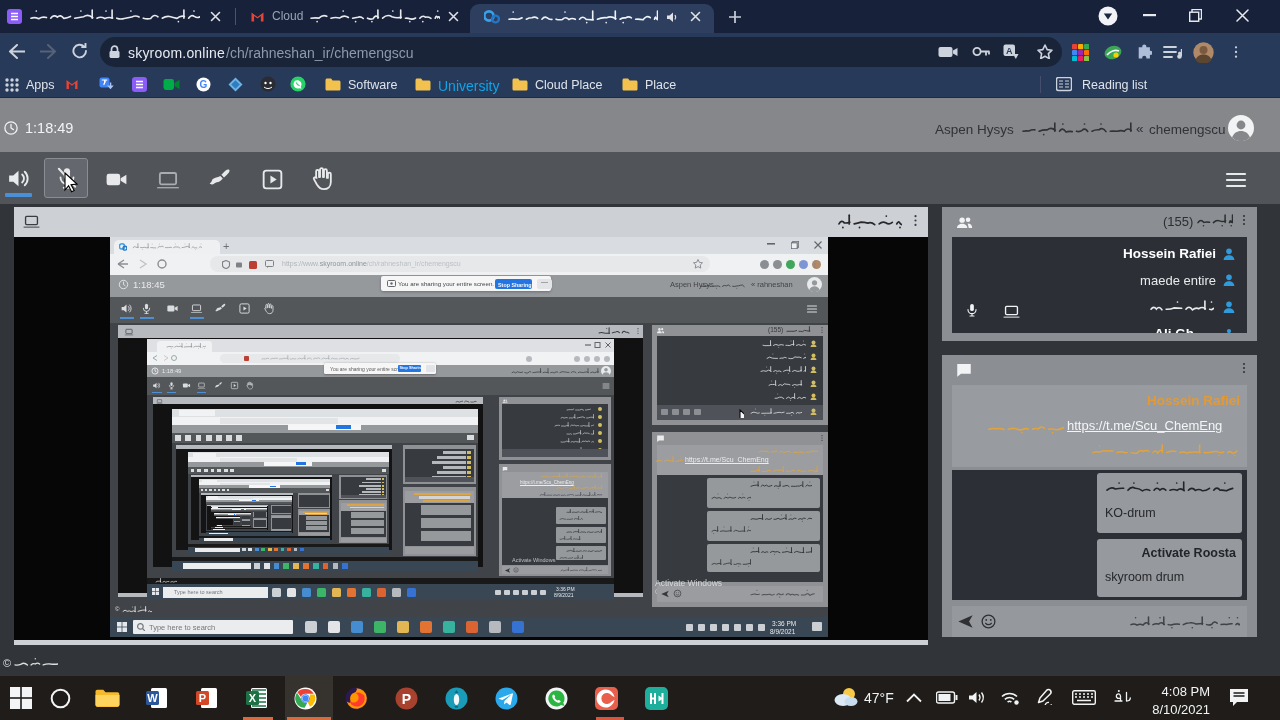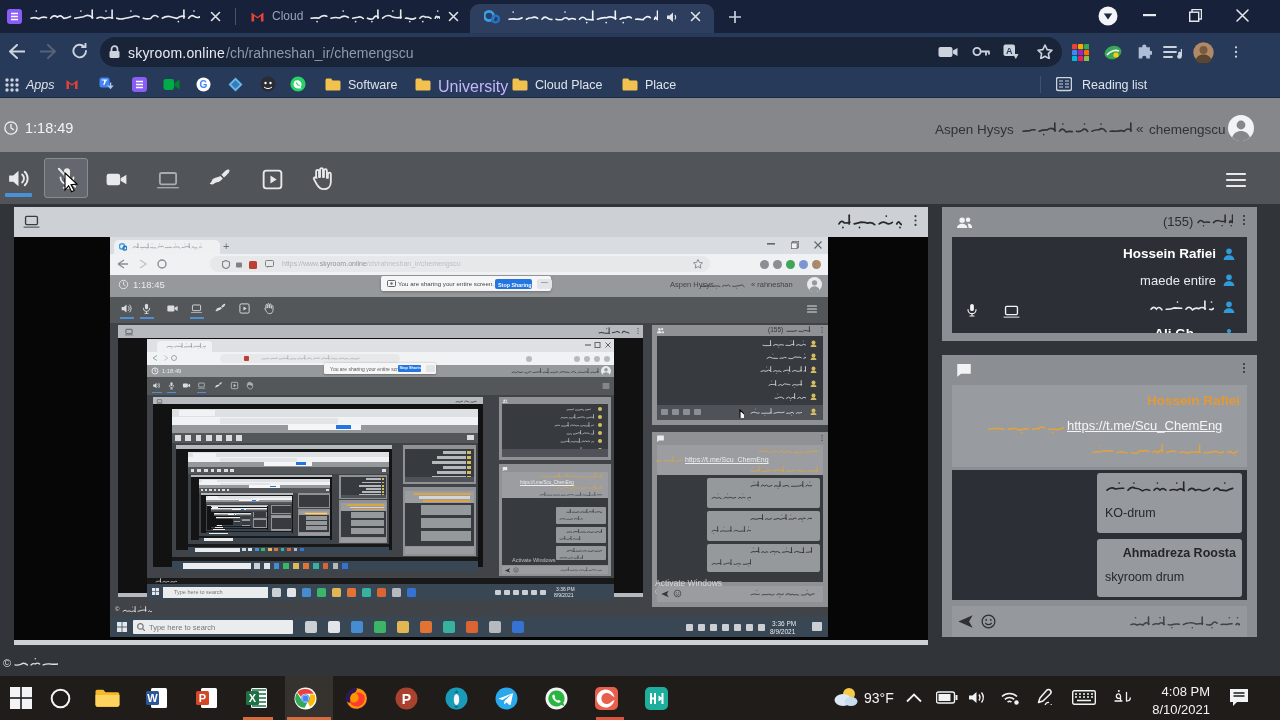--- a/index.html
+++ b/index.html
@@ -183,21 +183,21 @@
       <circle cx="2" cy="2" r="1.7" fill="#cdd3dd"></circle>
       <circle cx="7" cy="2" r="1.7" fill="#cdd3dd"></circle>
       <circle cx="12" cy="2" r="1.7" fill="#cdd3dd"></circle>
       <circle cx="2" cy="7" r="1.7" fill="#cdd3dd"></circle>
       <circle cx="7" cy="7" r="1.7" fill="#cdd3dd"></circle>
       <circle cx="12" cy="7" r="1.7" fill="#cdd3dd"></circle>
       <circle cx="2" cy="12" r="1.7" fill="#cdd3dd"></circle>
       <circle cx="7" cy="12" r="1.7" fill="#cdd3dd"></circle>
       <circle cx="12" cy="12" r="1.7" fill="#cdd3dd"></circle>
     </svg>
-<div style="position:absolute;left:26px;top:78px;font-size:12.5px;color:#dfe3ea;font-weight:400;white-space:nowrap;text-align:right;font-style:italic;">Apps</div>
+<div style="position:absolute;left:26px;top:78px;font-size:12.5px;color:#dfe3ea;font-weight:400;white-space:nowrap;text-align:right;">Apps</div>
 <svg style="position:absolute;left:66px;top:78px;" width="15" height="13" viewBox="0 0 15 13">
       <path d="M0.5 2v9h2.4V5.3L6 7.8l3.1-2.5V11h2.4V2L6 6.3z" fill="#ea4335"></path>
     </svg>
 <svg style="position:absolute;left:99px;top:77px;" width="15" height="15" viewBox="0 0 15 15">
       <rect x="0.5" y="0.5" width="10" height="10" rx="2" fill="#4285f4"></rect>
       <path d="M2.8 3h5.5M5.5 3v4.5M4 7.5c1.8-1 2.8-2.7 3-4.5" stroke="#fff" stroke-width="1" fill="none"></path>
       <path d="M8 8.5l3.5 3.8 3.2-3.8h-2.4v-3h-1.4v3z" fill="#a9c4f5"></path>
     </svg>
 <svg style="position:absolute;left:132px;top:77px;" width="15" height="15" viewBox="0 0 15 15">
       <rect width="15" height="15" rx="3.2" fill="#8b5cf6"></rect>
@@ -227,21 +227,21 @@
       <path d="M5 4.8c2-1.2 4.3-.6 5.6 1 1.2 1.5 1.2 3.6.2 5l.7 2-2-.6C7.6 13 5.3 12.4 4.2 10.6 3 8.7 3.6 6.2 5 4.8z" fill="#fff"></path>
       <path d="M6.2 6.5c.7 1.8 1.8 2.8 3.4 3.3" stroke="#25d366" stroke-width="1.1" fill="none"></path>
     </svg>
 <svg style="position:absolute;left:325px;top:78px;" width="16" height="13" viewBox="0 0 16 13">
       <path d="M0.5 2.2c0-.9.7-1.6 1.6-1.6h4l1.5 1.8h6.3c.9 0 1.6.7 1.6 1.6v7c0 .9-.7 1.6-1.6 1.6H2.1c-.9 0-1.6-.7-1.6-1.6z" fill="#f2c14e"></path>
     </svg>
 <div style="position:absolute;left:348px;top:78px;font-size:12.5px;color:#dfe3ea;font-weight:400;white-space:nowrap;text-align:left;">Software</div>
 <svg style="position:absolute;left:415px;top:78px;" width="16" height="13" viewBox="0 0 16 13">
       <path d="M0.5 2.2c0-.9.7-1.6 1.6-1.6h4l1.5 1.8h6.3c.9 0 1.6.7 1.6 1.6v7c0 .9-.7 1.6-1.6 1.6H2.1c-.9 0-1.6-.7-1.6-1.6z" fill="#f2c14e"></path>
     </svg>
-<div style="position:absolute;left:438px;top:78px;font-size:16px;color:#c4b5fd;font-weight:400;white-space:nowrap;text-align:left;">University</div>
+<div style="position:absolute;left:438px;top:78px;font-size:14px;color:#0ea5e9;font-weight:400;white-space:nowrap;text-align:left;">University</div>
 <svg style="position:absolute;left:512px;top:78px;" width="16" height="13" viewBox="0 0 16 13">
       <path d="M0.5 2.2c0-.9.7-1.6 1.6-1.6h4l1.5 1.8h6.3c.9 0 1.6.7 1.6 1.6v7c0 .9-.7 1.6-1.6 1.6H2.1c-.9 0-1.6-.7-1.6-1.6z" fill="#f2c14e"></path>
     </svg>
 <div style="position:absolute;left:535px;top:78px;font-size:12.5px;color:#dfe3ea;font-weight:400;white-space:nowrap;text-align:left;">Cloud Place</div>
 <svg style="position:absolute;left:622px;top:78px;" width="16" height="13" viewBox="0 0 16 13">
       <path d="M0.5 2.2c0-.9.7-1.6 1.6-1.6h4l1.5 1.8h6.3c.9 0 1.6.7 1.6 1.6v7c0 .9-.7 1.6-1.6 1.6H2.1c-.9 0-1.6-.7-1.6-1.6z" fill="#f2c14e"></path>
     </svg>
 <div style="position:absolute;left:645px;top:78px;font-size:12.5px;color:#dfe3ea;font-weight:400;white-space:nowrap;text-align:left;">Place</div>
 <div style="position:absolute;left:1040px;top:76px;width:1px;height:17px;background:#44506b"></div>
 <svg style="position:absolute;left:1056px;top:77px;" width="16" height="15" viewBox="0 0 16 15">
@@ -1475,21 +1475,21 @@
       <circle cx="51.4" cy="2.0" r="0.84" fill="#232528"></circle>
       <path d="M 64.0 9.2 Q 67.5 7.8 71.1 9.3 Q 74.6 6.2 78.2 9.6" stroke="#232528" stroke-width="1.61" fill="none" stroke-linecap="round"></path>
       <circle cx="70.7" cy="2.0" r="0.84" fill="#232528"></circle>
       <path d="M 77.7 9.2 L 77.7 1.1" stroke="#232528" stroke-width="1.61" stroke-linecap="round"></path>
       <path d="M 82.4 9.2 Q 85.9 5.5 89.4 9.4 Q 93.0 7.4 96.5 9.8 Q 100.0 9.9 103.5 7.3" stroke="#232528" stroke-width="1.61" fill="none" stroke-linecap="round"></path>
       <path d="M 107.7 9.2 Q 110.9 5.1 114.1 9.2 Q 117.2 8.9 120.4 9.8 Q 123.5 8.1 126.7 7.4" stroke="#232528" stroke-width="1.61" fill="none" stroke-linecap="round"></path>
       <circle cx="118.8" cy="2.0" r="0.84" fill="#232528"></circle>
     </svg>
 <div style="position:absolute;left:1105px;top:506px;font-size:12.5px;color:#26282b;font-weight:400;white-space:nowrap;text-align:left;">KO-drum</div>
 <div style="position:absolute;left:1097px;top:539px;width:145px;height:58px;background:#96999e;border-radius:3px"></div>
-<div style="position:absolute;left:1106px;top:546px;font-size:12.5px;color:#232528;font-weight:700;white-space:nowrap;text-align:left;width:130px;text-align:right">Ahmadreza Roosta</div>
+<div style="position:absolute;left:1106px;top:546px;font-size:12.5px;color:#232528;font-weight:700;white-space:nowrap;text-align:left;width:130px;text-align:right">Activate Roosta</div>
 <div style="position:absolute;left:1105px;top:570px;font-size:12.5px;color:#26282b;font-weight:400;white-space:nowrap;text-align:left;">skyroom drum</div>
 <div style="position:absolute;left:952px;top:606px;width:295px;height:31px;background:#95989d"></div>
 <svg style="position:absolute;left:956px;top:612px" width="19" height="19" viewBox="0 0 24 24">
       <path d="M21 4L3 12l18 8-4.5-8z" fill="#2e3033"></path>
     </svg>
 <svg style="position:absolute;left:980px;top:613px" width="17" height="17" viewBox="0 0 24 24">
       <circle cx="12" cy="12" r="9" fill="none" stroke="#2e3033" stroke-width="1.8"></circle>
       <circle cx="8.8" cy="9.8" r="1.3" fill="#2e3033"></circle>
       <circle cx="15.2" cy="9.8" r="1.3" fill="#2e3033"></circle>
       <path d="M8 14.5a5 5 0 008 0" stroke="#2e3033" stroke-width="1.8" fill="none" stroke-linecap="round"></path>
@@ -1595,21 +1595,21 @@
       <rect width="23" height="23" rx="5" fill="#1eae9c"></rect>
       <path d="M6 6v11M6 11.5h4M10 6v11" stroke="#fff" stroke-width="2" fill="none"></path>
       <path d="M13.5 8.5l4.5 3-4.5 3z" fill="#fff"></path>
       <path d="M17.5 6v11" stroke="#fff" stroke-width="2"></path>
     </svg>
 <svg style="position:absolute;left:832px;top:685px;" width="27" height="25" viewBox="0 0 27 25">
       <circle cx="17" cy="9" r="6" fill="#f7c948"></circle>
       <ellipse cx="11" cy="15" rx="8.5" ry="6" fill="#dce9f5"></ellipse>
       <ellipse cx="19" cy="16.5" rx="6.5" ry="4.6" fill="#c8dcf0"></ellipse>
     </svg>
-<div style="position:absolute;left:864px;top:690px;font-size:14px;color:#f2f3f4;font-weight:400;white-space:nowrap;text-align:left;">93°F</div>
+<div style="position:absolute;left:864px;top:690px;font-size:14px;color:#f2f3f4;font-weight:400;white-space:nowrap;text-align:left;">47°F</div>
 <svg style="position:absolute;left:906px;top:692px;" width="16" height="11" viewBox="0 0 16 11">
       <path d="M1 9.5L8 2.5l7 7" stroke="#f2f3f4" stroke-width="1.8" fill="none"></path>
     </svg>
 <svg style="position:absolute;left:936px;top:691px;" width="22" height="13" viewBox="0 0 22 13">
       <rect x="0.5" y="1" width="18" height="11" rx="2" fill="none" stroke="#f2f3f4" stroke-width="1.4"></rect>
       <rect x="2.5" y="3" width="12" height="7" fill="#f2f3f4"></rect>
       <rect x="19.5" y="4" width="2" height="5" fill="#f2f3f4"></rect>
     </svg>
 <svg style="position:absolute;left:968px;top:690px;" width="20" height="15" viewBox="0 0 20 15">
       <path d="M1 5.5v4h3.5l4 3.5v-11L4.5 5.5z" fill="#f2f3f4"></path>

